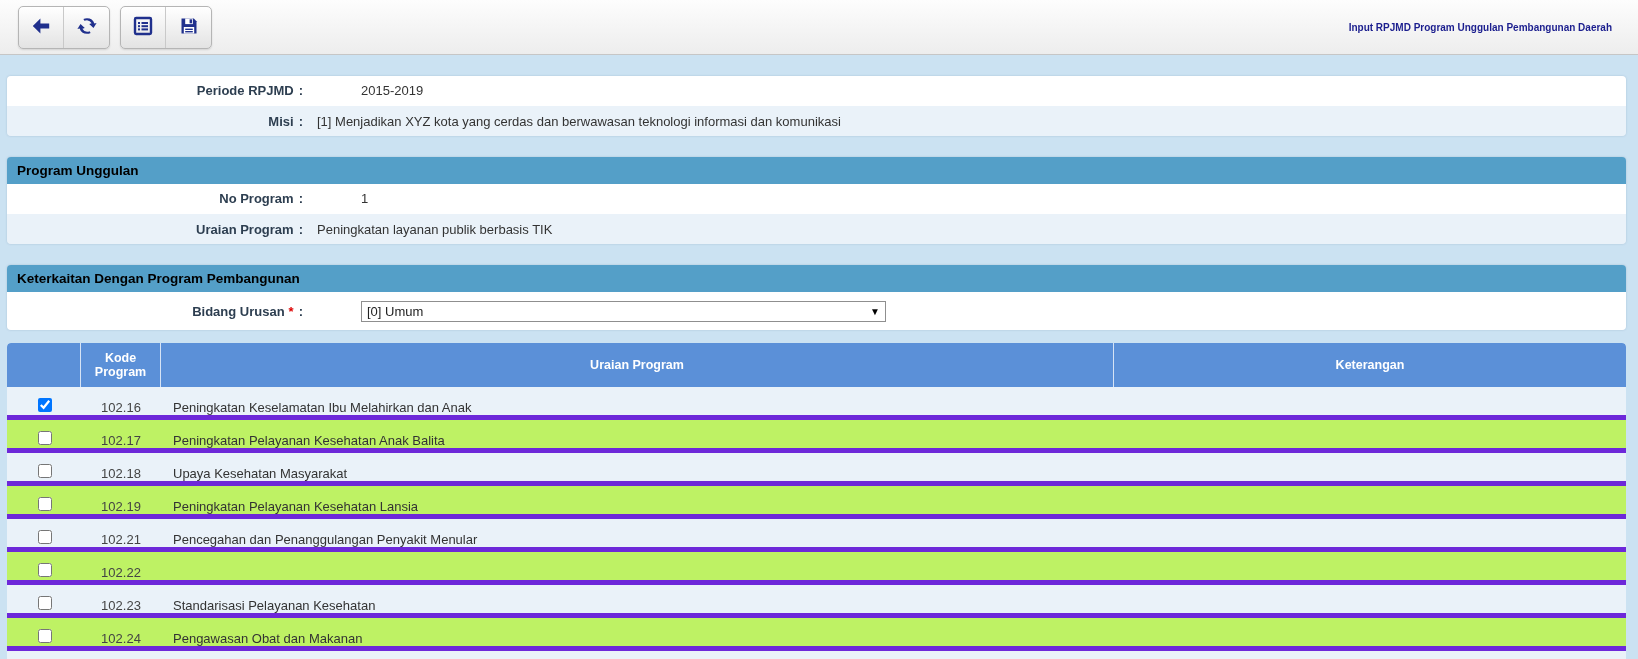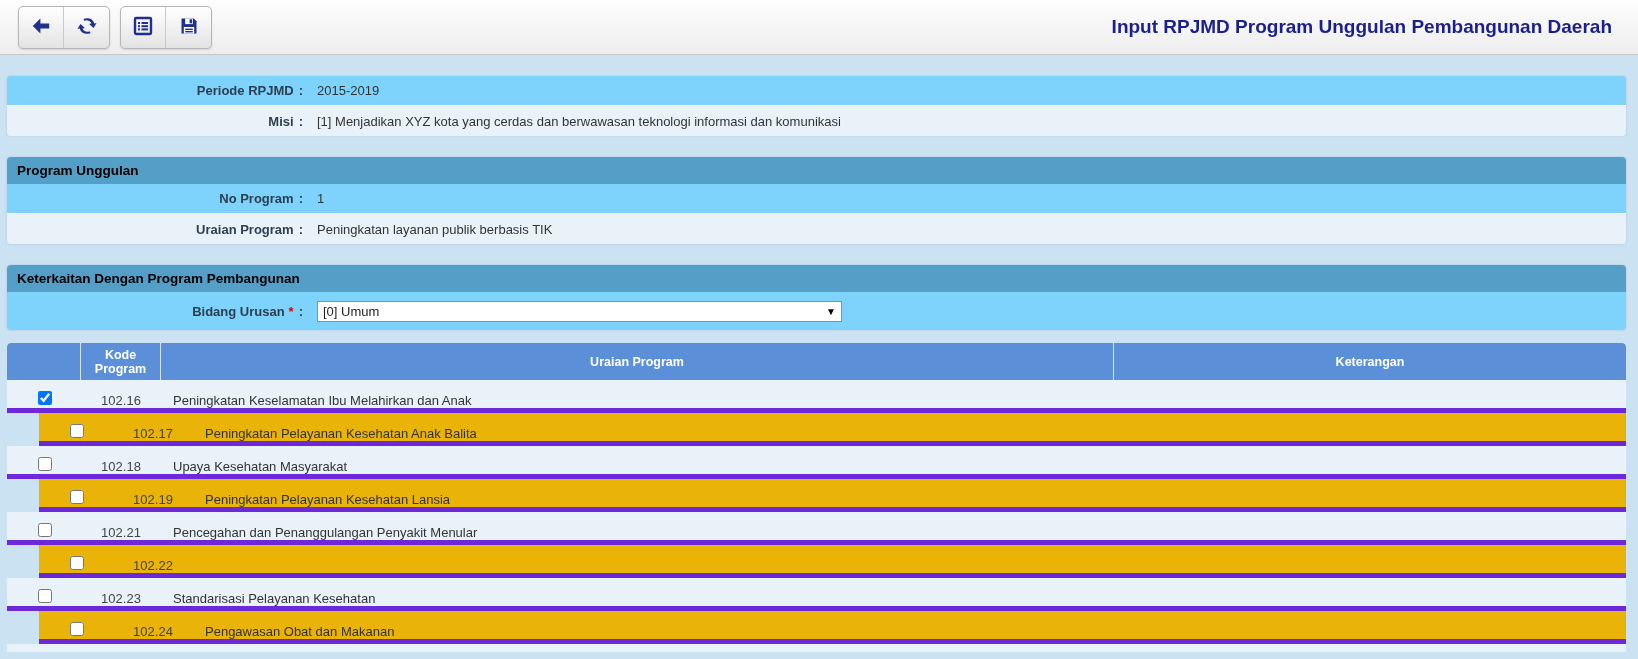--- a/index.html
+++ b/index.html
@@ -28,21 +28,21 @@
     overflow:hidden;
   }
   .tb-btn {
     width:45px; height:41px;
     display:flex; align-items:center; justify-content:center;
     border-right:1px solid #c9c9c9; cursor:pointer; background:transparent;
   }
   .tb-btn:last-child { border-right:none; }
   .tb-btn svg { width:24px; height:24px; }
   .page-title {
-    font-weight:bold; font-size:19px; color:#1b1e8e;
+    font-weight:bold; font-size:10px; color:#1b1e8e;
     padding-right:8px; white-space:nowrap;margin-left:28px;
   }
 
   
   .panel {
     margin:0 12px 0 7px;
     border-radius:4px; overflow:hidden;
     box-shadow:0 0 2px rgba(90,120,150,.35);
   }
   .p1 { margin-top:21px; }
@@ -53,21 +53,21 @@
     background:#549fc8; color:#000000; font-weight:bold;
     font-size:13.5px; padding:6px 10px; height:27px;
     display:flex; align-items:center;
   }
 
   .frow {
     display:flex; align-items:center;
     min-height:30px; padding:2px 0;
     border-bottom:1px solid #ffffff;
   }
-  .frow.alt-a { background:#7dd3fc; }
+  .frow.alt-a { background:#ffffff;gap:44px; }
   .frow.alt-b { background:#eaf2f9; }
   .frow:last-child { border-bottom:none; }
   .flabel {
     width:296px; text-align:right; font-weight:bold; color:#2d3e50;
     flex-shrink:0; white-space:nowrap;
   }
   .req { color:#dd0000; font-weight:bold; margin-left:4px; }
   .colon { margin-left:5px; }
   .fvalue { margin-left:14px; color:#333; }
 
@@ -76,39 +76,39 @@
     background:#fff; border:1px solid #8f8f8f;
     display:flex; align-items:center; justify-content:space-between;
     padding:0 5px; cursor:pointer; font-size:13px; color:#222;
   }
   .select-box .arrow { font-size:10px; color:#000; }
 
   
   .tbl { margin:0 12px 0 7px; border-radius:4px 4px 0 0; overflow:hidden; }
   .thead {
     display:flex; background:#5b90d8; color:#fff; font-weight:bold;
-    font-size:12.5px; height:37px; border-radius:4px 4px 0 0;
+    font-size:12.5px; height:44px; border-radius:4px 4px 0 0;
   }
   .th {
     display:flex; align-items:center; justify-content:center;
     text-align:center; border-right:1px solid rgba(255,255,255,.75);
     padding:2px 4px;
   }
   .th:last-child { border-right:none; }
   .col-chk { width:74px; flex-shrink:0; }
   .col-kode { width:80px; flex-shrink:0; }
   .col-uraian { flex:1; }
   .col-ket { width:512px; flex-shrink:0; }
 
   .trow {
     display:flex; align-items:flex-end; height:33px;
     border-bottom:5px solid #6d28d9;
   }
   .trow.odd { background:#eaf2f9; }
-  .trow.even { background:#eab308;margin-left:32px; }
+  .trow.even { background:#bef264; }
   .td-chk { width:74px; flex-shrink:0; display:flex; justify-content:center; }
   .td-kode { width:80px; flex-shrink:0; text-align:center; color:#444; }
   .td-uraian { flex:1; padding-left:12px; color:#333; }
   .td-ket { width:512px; flex-shrink:0; padding-left:12px; }
   .trow input[type=checkbox] { width:14px; height:14px; cursor:pointer; }
 
   .partial-row { height:8px; background:#eaf2f9; margin:0 12px 0 7px; }
 </style>
 </head>
 <body>

